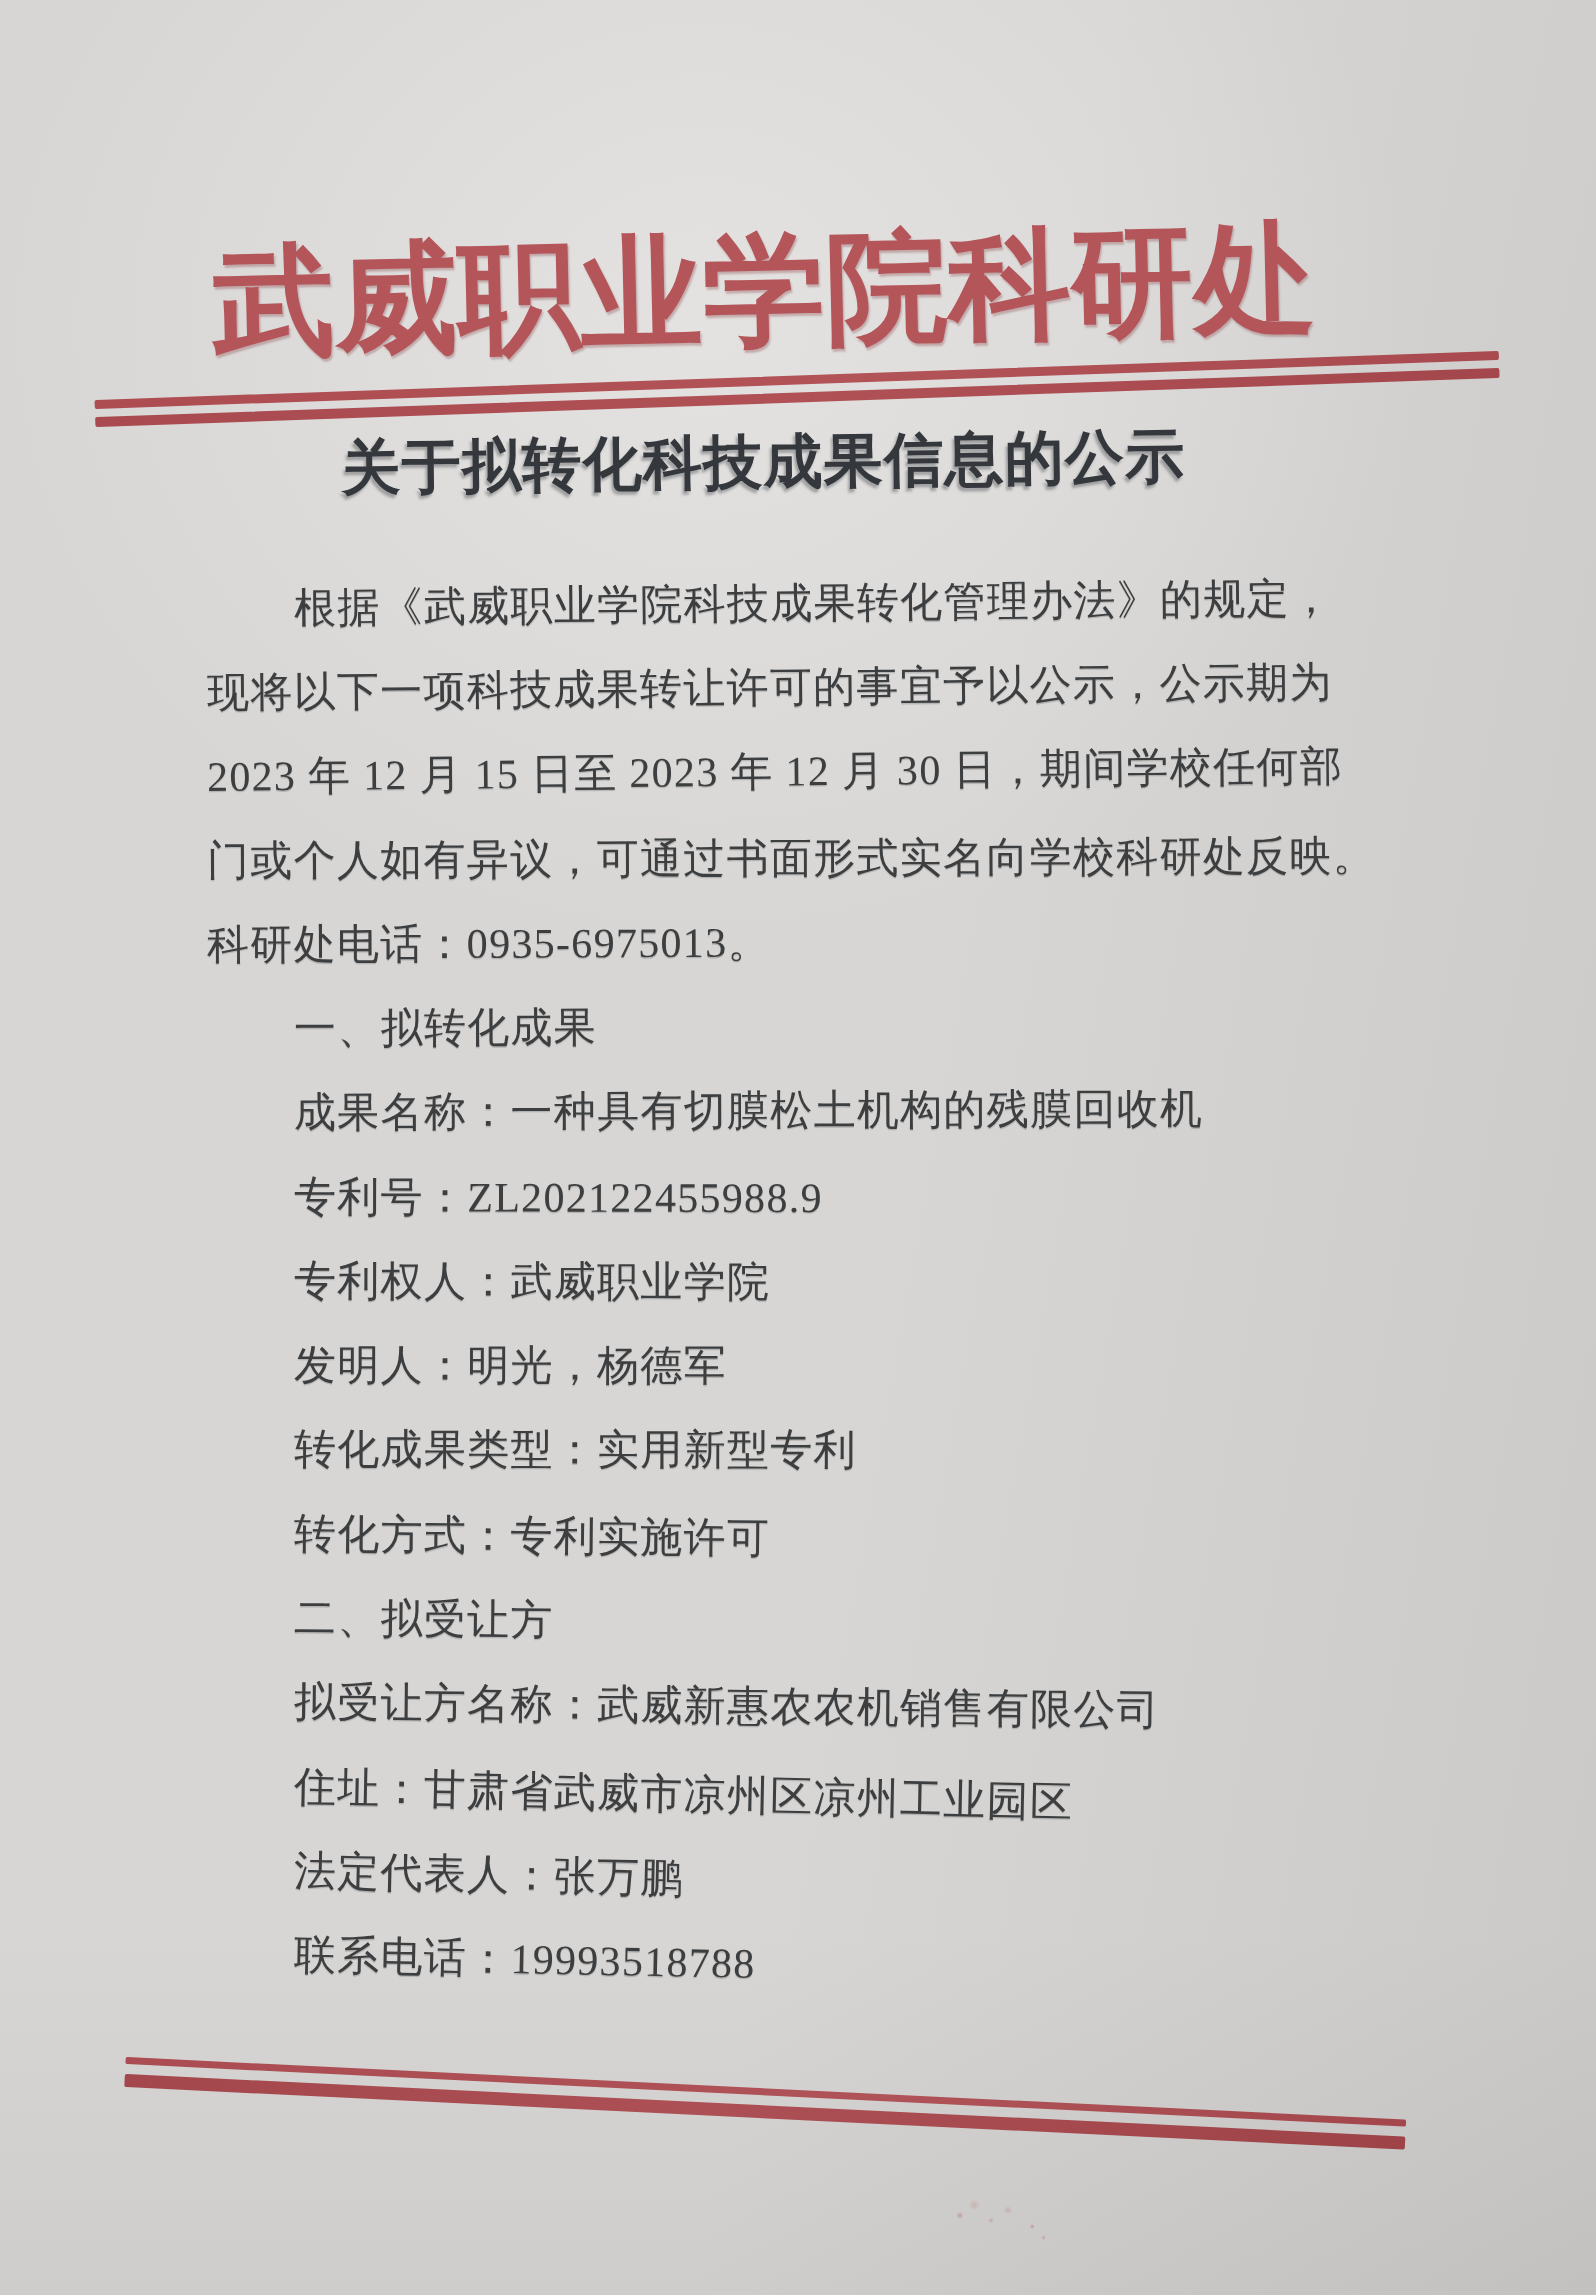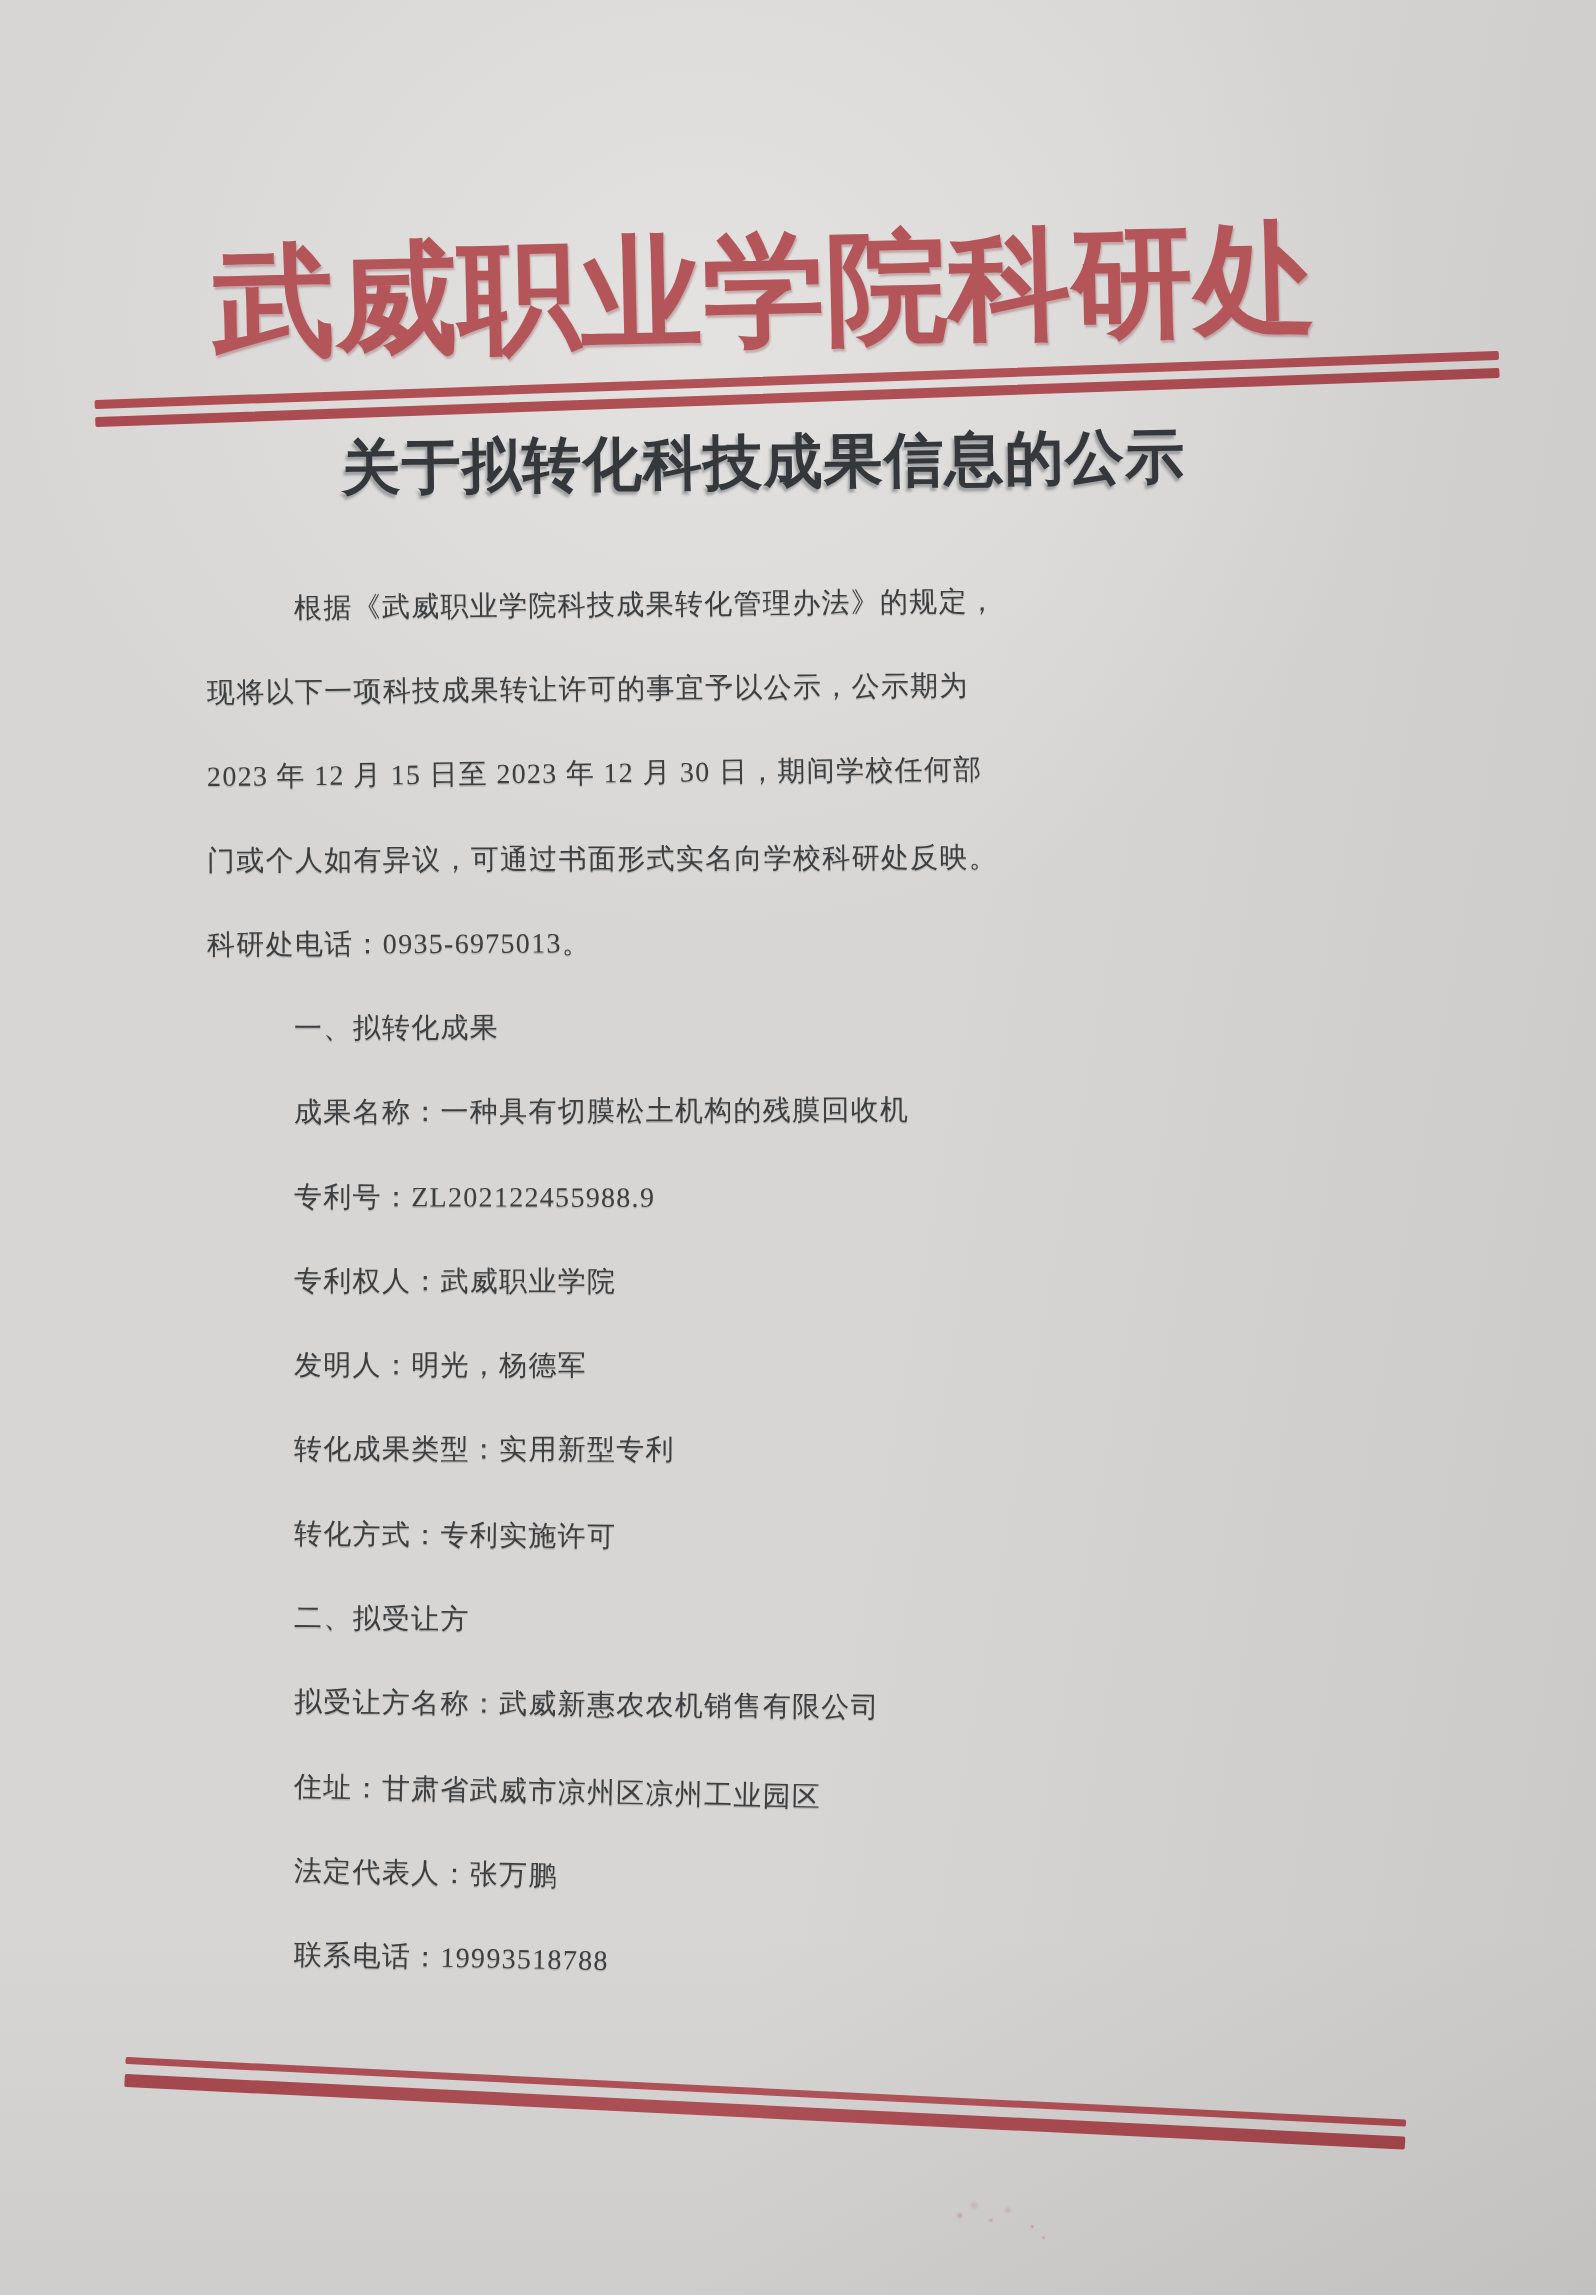--- a/index.html
+++ b/index.html
@@ -34,21 +34,21 @@
     font-family:"Liberation Sans", sans-serif;
     font-size:59px;line-height:1.12;font-weight:700;
     letter-spacing:1.3px;white-space:nowrap;
     color:#34373c;
     text-shadow:-2px 3.4px 2.7px rgba(42,46,54,0.35);
     transform:rotate(-0.8deg);transform-origin:left top;
   }
   
   .bodytext{
     position:absolute;left:207px;top:567px;width:1207px;
-    font-size:28px;color:#3d3e40;letter-spacing:1.3px;
+    font-size:42px;color:#3d3e40;letter-spacing:1.3px;
     text-shadow:0 1.3px 0.7px rgba(48,48,54,0.22);
   }
   .bodytext .ln{
     height:84px;line-height:84px;white-space:nowrap;
     transform-origin:left center;
   }
   .bodytext .ln.indent{padding-left:87px;}
   
   .bodytext .ln:nth-child(-n+3){transform:rotate(-0.55deg);}
   .bodytext .ln:nth-child(n+4):nth-child(-n+7){transform:rotate(-0.25deg);}

